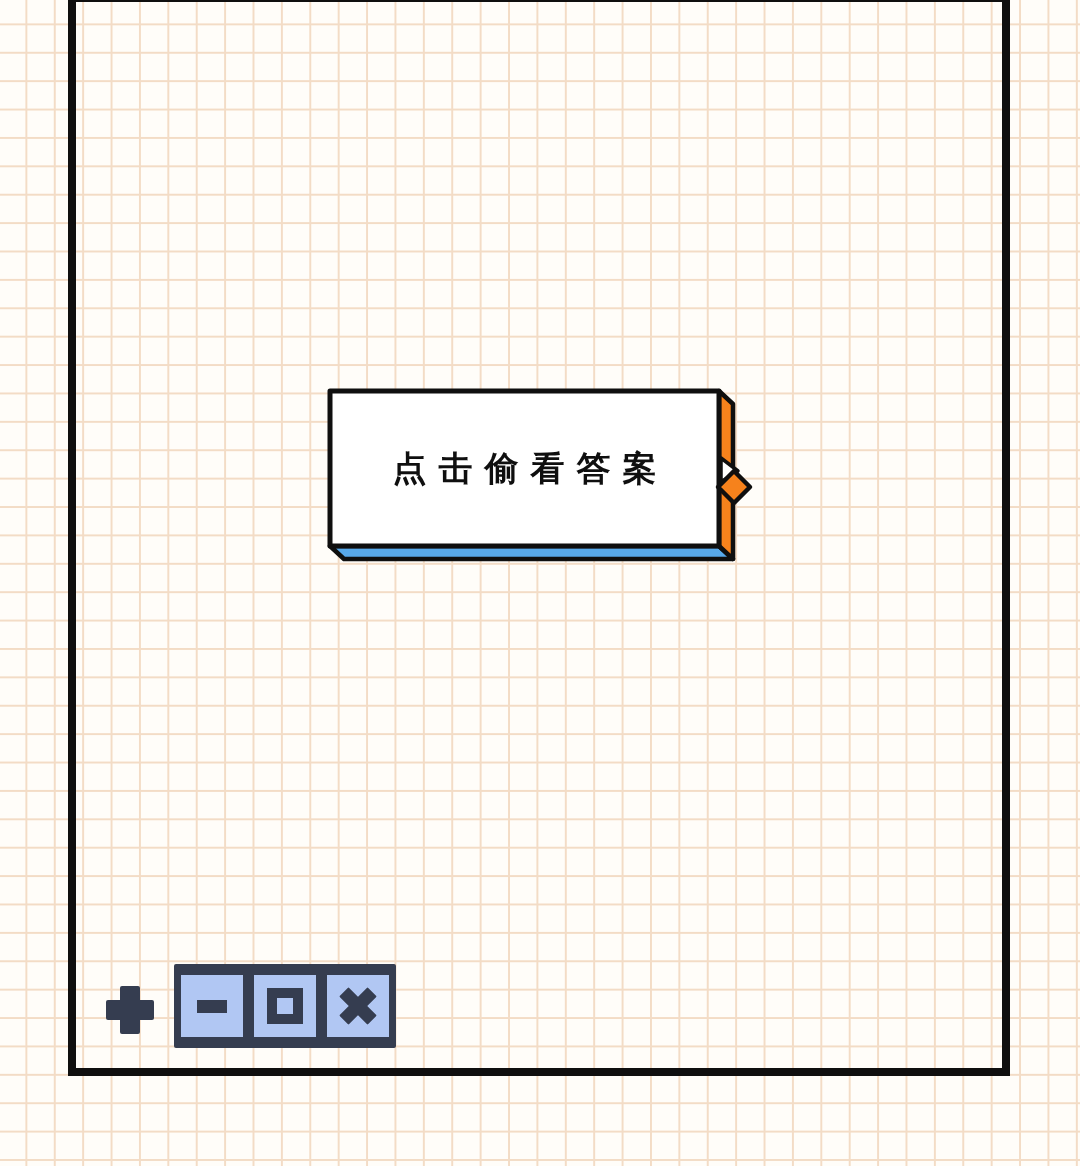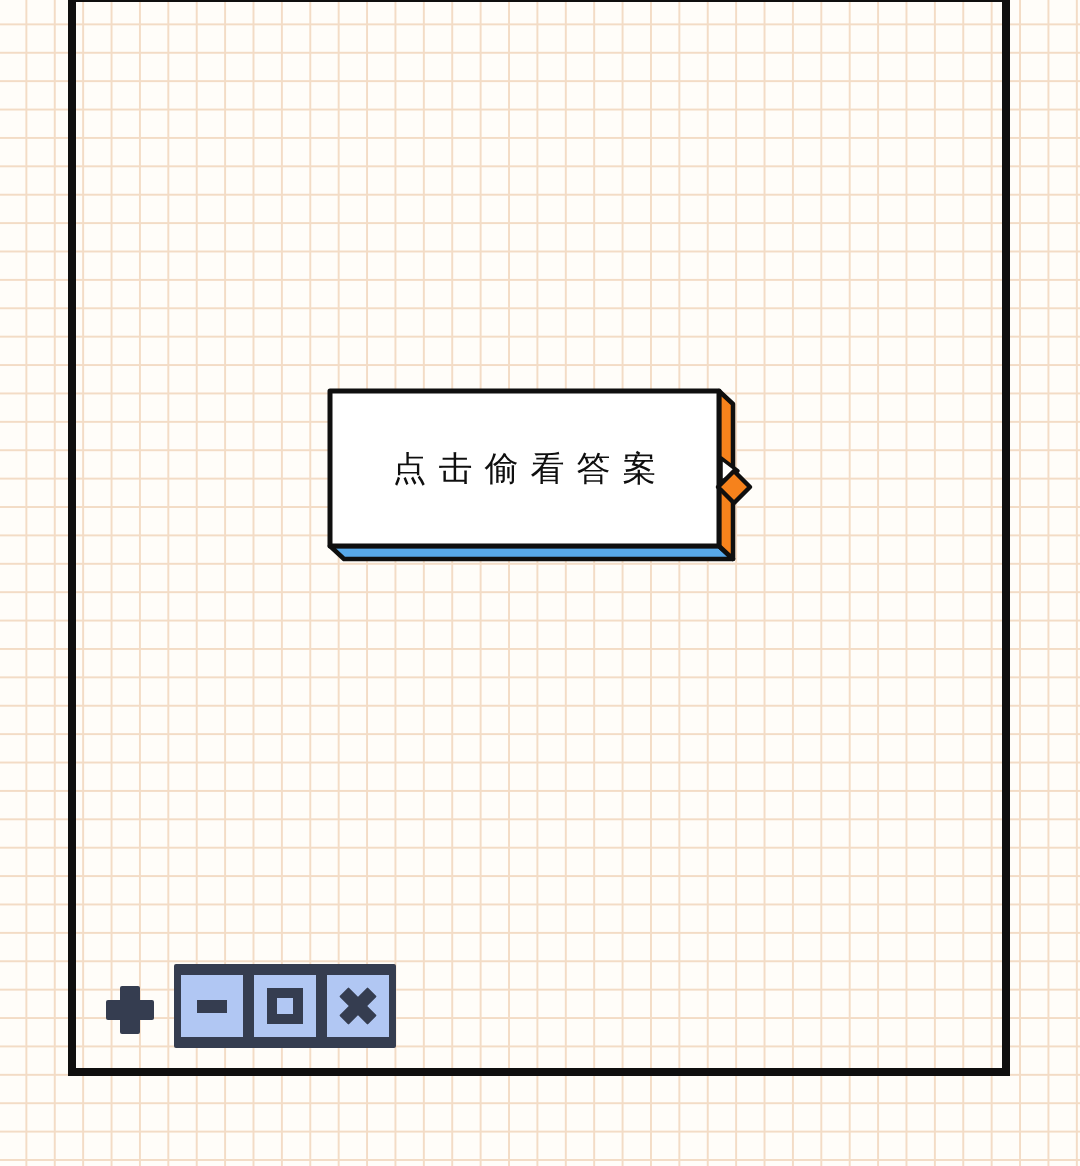--- a/index.html
+++ b/index.html
@@ -31,21 +31,21 @@
     width: 444px; height: 190px;
     cursor: pointer;
   }
   .answer-button svg { position: absolute; left: 0; top: 0; overflow: visible; }
   .answer-button .label {
     position: absolute;
     left: 12px; top: 7px;
     width: 389px; height: 155px;
     display: flex; align-items: center; justify-content: center;
     font-size: 34px;
-    font-weight: 400;
+    font-weight: 700;
     letter-spacing: 12px;
     text-indent: 12px; 
     color: var(--ink, #0f0f0f);
     white-space: nowrap;
     user-select: none;
   }
 
   
   .plus-icon {
     position: absolute;

